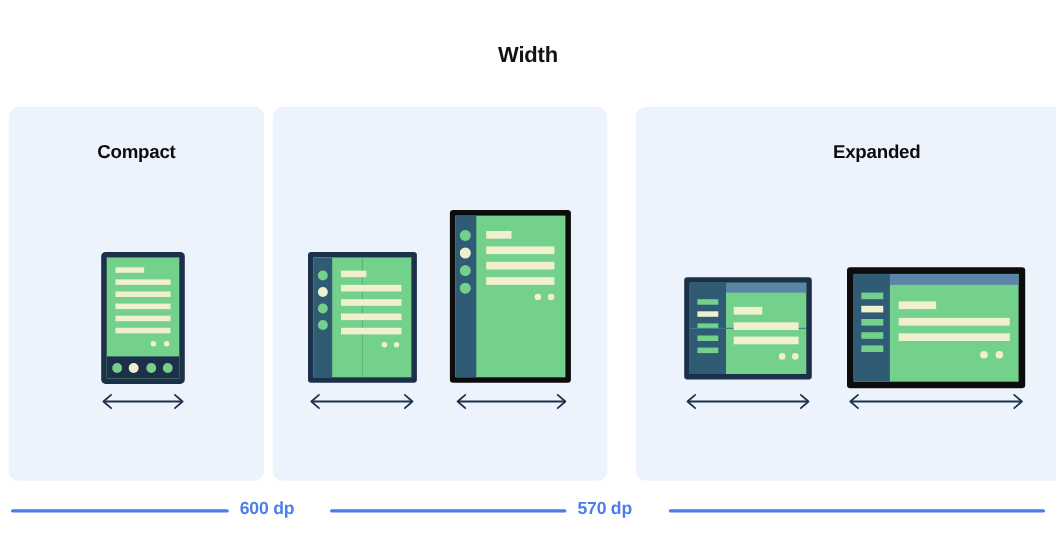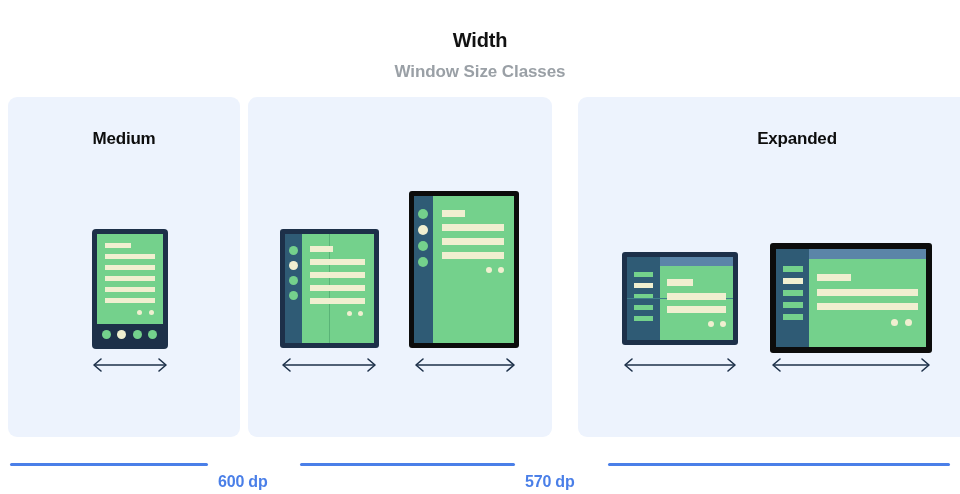--- a/index.html
+++ b/index.html
@@ -18,21 +18,21 @@
   
   #header {
     position: absolute;
     left: 0;
     top: 0;
     width: 960px;
     height: 92px;
     text-align: center;
   }
   #page-title {
-    margin: 4px;
+    margin: 14px;
     padding-top: 23px;
     font-size: 20px;
     font-weight: bold;
     color: #121212;
     letter-spacing: -0.2px;
     line-height: 26px;
   }
   #page-subtitle {
     margin: 0;
     padding-top: 4px;
@@ -212,35 +212,33 @@
     border-radius: 2px;
   }
   .rule-label {
     position: absolute;
     top: 4px;
     font-size: 16px;
     font-weight: bold;
     color: #4a7fe8;
     letter-spacing: -0.2px;
     white-space: nowrap;
-    margin-top: 19px;
   }
 </style>
 </head>
 <body>
 
 <div id="header">
   <div id="page-title">Width</div>
-  <div id="page-subtitle">Window Size Classes</div>
 </div>
 
 <div id="panels">
 
   <div class="panel" id="panel-compact">
-    <div class="panel-title">Medium</div>
+    <div class="panel-title">Compact</div>
 
     <div class="device" id="device-phone">
       <div class="screen">
         <div class="bar" style="left:8px; top:9px; width:26px; height:5px;"></div>
         <div class="bar" style="left:8px; top:20px; width:50px; height:5px;"></div>
         <div class="bar" style="left:8px; top:31px; width:50px; height:5px;"></div>
         <div class="bar" style="left:8px; top:42px; width:50px; height:5px;"></div>
         <div class="bar" style="left:8px; top:53px; width:50px; height:5px;"></div>
         <div class="bar" style="left:8px; top:64px; width:50px; height:5px;"></div>
         <div class="dot" style="left:40px; top:76px; width:5px; height:5px;"></div>

